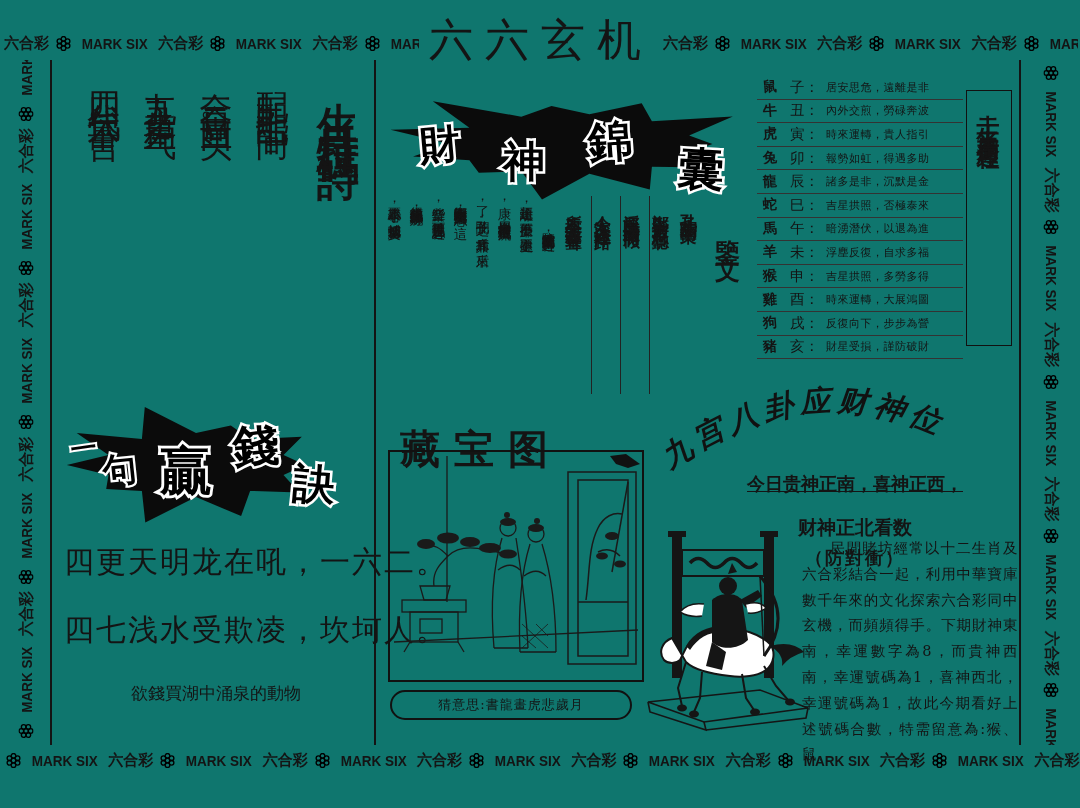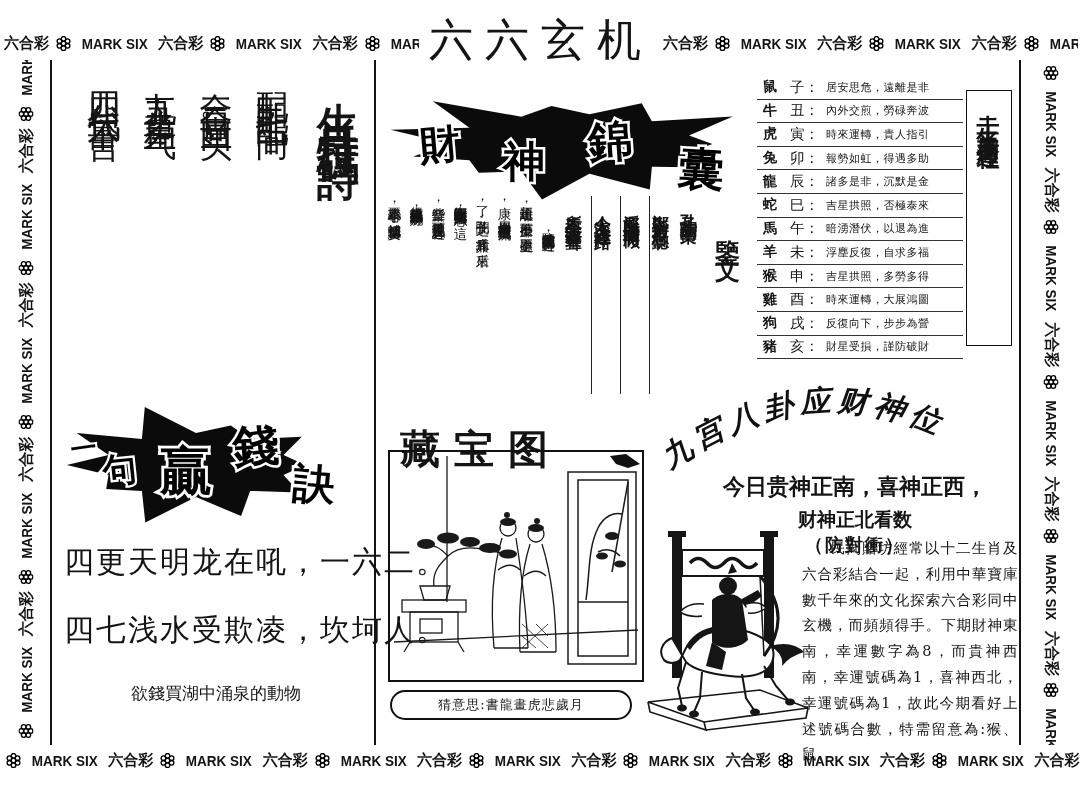--- a/index.html
+++ b/index.html
@@ -1,16 +1,16 @@
 <!DOCTYPE html>
 <html><head>
 <meta charset="utf-8">
 <style>
   html,body{margin:0;padding:0;background:#e8e8e8;}
-  .page{position:relative;width:1080px;height:808px;background:#ffffff;color:#141414;
+  .page{position:relative;width:1080px;height:808px;background:#0f766e;color:#141414;
         font-family:"DejaVu Serif",serif;overflow:hidden;}
   
   .strip-top{position:absolute;top:0;left:0;width:1080px;height:60px;display:flex;
              align-items:flex-end;box-sizing:border-box;padding:0 2px 3px 4px;}
   .seg{display:flex;align-items:center;gap:7px;overflow:hidden;white-space:nowrap;flex:1;height:28px;}
   .top-title{font-size:44px;letter-spacing:12px;line-height:1;padding:0 10px;transform:translateY(5px);font-weight:400;}
   .bm{font-weight:700;font-family:"Liberation Sans",sans-serif;font-size:15px;transform:scaleX(.9);flex-shrink:0;}
   .bc{font-weight:700;font-family:"DejaVu Sans",sans-serif;font-size:15px;flex-shrink:0;}
   .flower{width:15px;height:15px;flex-shrink:0;}
   .strip-bottom{position:absolute;top:745px;left:0;width:1080px;height:63px;overflow:hidden;
@@ -57,21 +57,21 @@
   .z-branch{font-size:14.5px;}
   .z-fortune{font-size:11px;letter-spacing:.5px;}
   .weekly-box{position:absolute;left:966px;top:90px;width:46px;height:256px;border:1.5px solid #111;
               display:flex;justify-content:center;box-sizing:border-box;}
   .weekly-box span{writing-mode:vertical-rl;font-size:23px;letter-spacing:5px;padding-top:5px;font-weight:600;}
   .arc-svg{position:absolute;left:652px;top:382px;width:366px;height:100px;overflow:visible;}
   .arc-text{font-size:30px;font-style:italic;font-weight:700;letter-spacing:6px;fill:#111;
             font-family:"DejaVu Serif",serif;}
   .bagua-lines{position:absolute;left:690px;top:472px;width:330px;text-align:center;
                font-family:"DejaVu Sans",sans-serif;font-weight:700;}
-  .bg-l1{font-size:22px;margin-bottom:5px;} .bg-l2{font-size:19px;}
+  .bg-l1{font-size:18px;margin-bottom:19px;text-decoration:underline;} .bg-l2{font-size:19px;margin-bottom:5px;}
   .bg-l3{font-size:18px;letter-spacing:2px;}
   .rider-svg{position:absolute;left:642px;top:520px;width:172px;height:212px;}
   .bagua-body{position:absolute;left:802px;top:536px;width:216px;height:182px;font-size:14.5px;
               line-height:25.8px;text-align:justify;text-indent:2em;letter-spacing:.5px;}
 </style>
 </head>
 <body>
 
 <div class="page">
 

